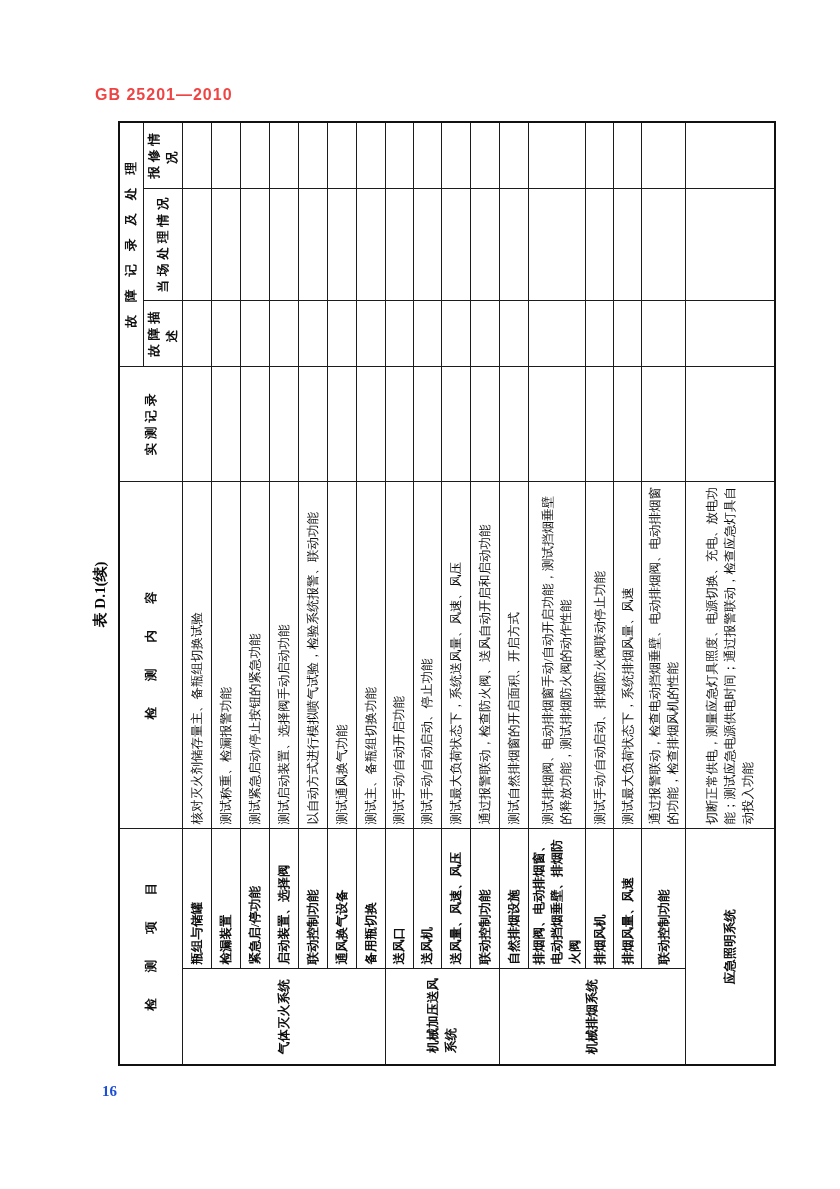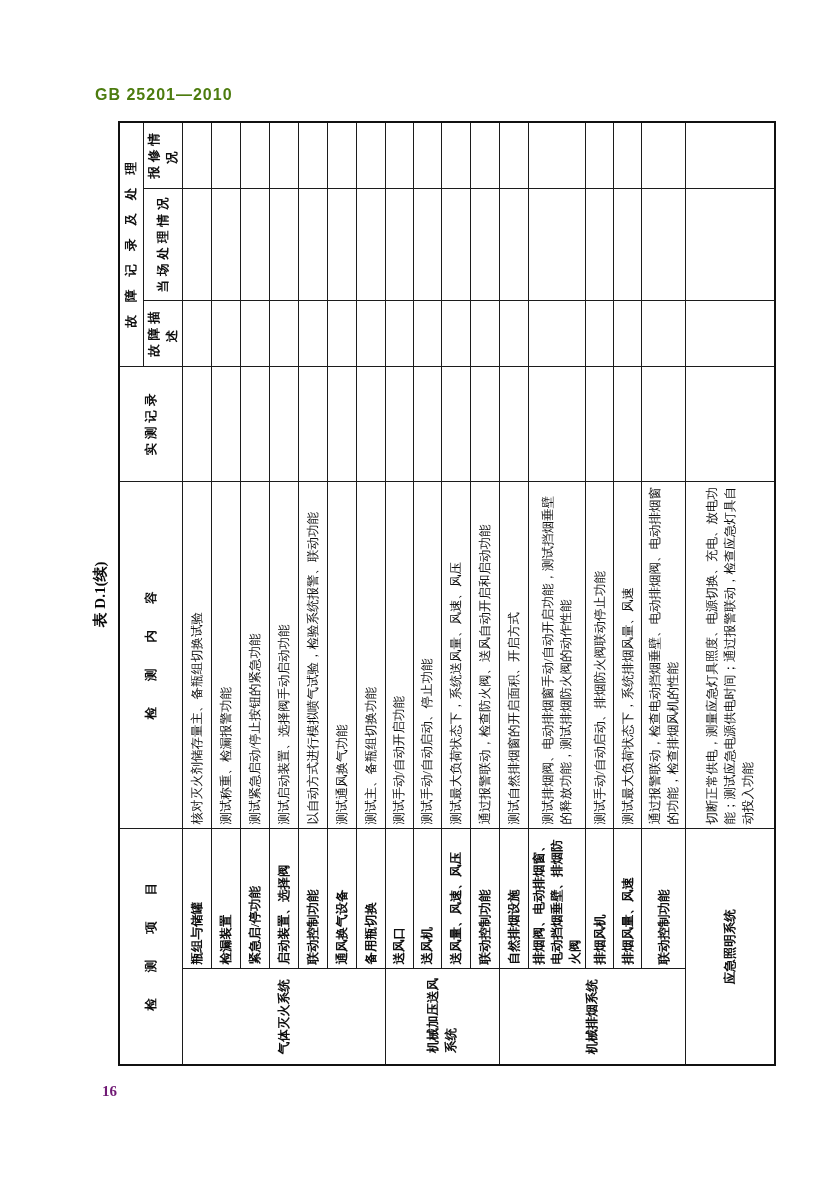--- a/index.html
+++ b/index.html
@@ -6,26 +6,26 @@
   body{
     width:840px;height:1189px;position:relative;
     background:#ffffff;
     font-family:"Liberation Serif", serif;
     color:#111;
     overflow:hidden;
   }
   .doc-heading{
     position:absolute;left:95px;top:86px;
     font-family:"Liberation Sans", sans-serif;
-    font-weight:bold;font-size:16px;letter-spacing:1px;color:#4d7c0f;
+    font-weight:bold;font-size:16px;letter-spacing:1px;color:#ef4444;
   }
   .page-number{
     position:absolute;left:102px;top:1083px;
     font-family:"Liberation Serif", serif;
-    font-weight:bold;font-size:15px;color:#701a75;
+    font-weight:bold;font-size:15px;color:#1d4ed8;
   }
   
   .rot-wrap{
     position:absolute;left:118px;top:123px;width:943px;height:637px;
     transform-origin:0 0;
     transform:rotate(-90deg) translateX(-943px);
   }
   .table-title{
     position:absolute;top:-27px;left:0;width:943px;
     text-align:center;font-weight:bold;font-size:15px;color:#0a0a0a;

